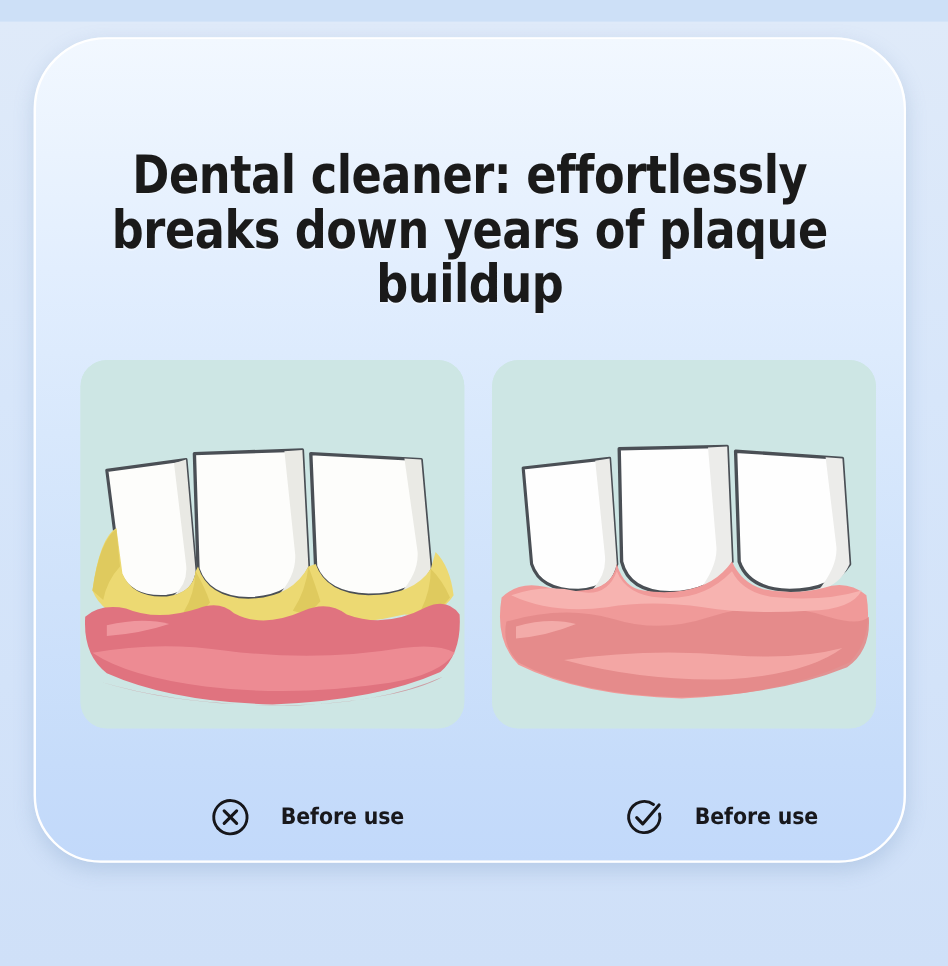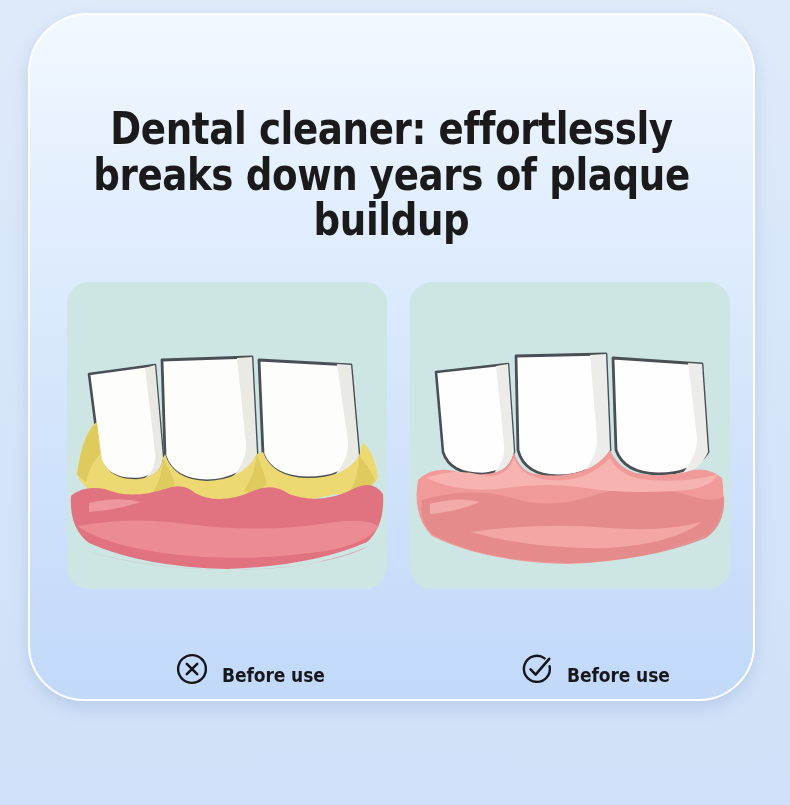--- a/index.html
+++ b/index.html
@@ -14,20 +14,21 @@
     font-family: "Liberation Sans", "DejaVu Sans", sans-serif;
     overflow: hidden;
     position: relative;
   }
 
   
   .page {
     position: absolute;
     inset: 0;
     background: linear-gradient(180deg, #dfeaf9 0%, #d7e6fa 40%, #cfe0f8 100%);
+    margin-top: 18px;
   }
 
   
   .promo-card {
     position: absolute;
     left: 28px;
     top: 13px;
     width: 727px;
     height: 688px;
     border-radius: 60px 60px 56px 56px;
@@ -94,22 +95,22 @@
     position: absolute;
     left: 37px;
     top: 625px;
     width: 663px;
     height: 46px;
   }
   .caption {
     position: absolute;
     top: 0;
     display: flex;
-    align-items: flex-end;
-    gap: 13px;
+    align-items: center;
+    gap: 25px;
     height: 46px;
   }
   .caption.before { left: 108px; }
   .caption.after  { left: 453px; }
 
   .caption-icon {
     width: 34px;
     height: 34px;
     flex: none;
     display: block;

